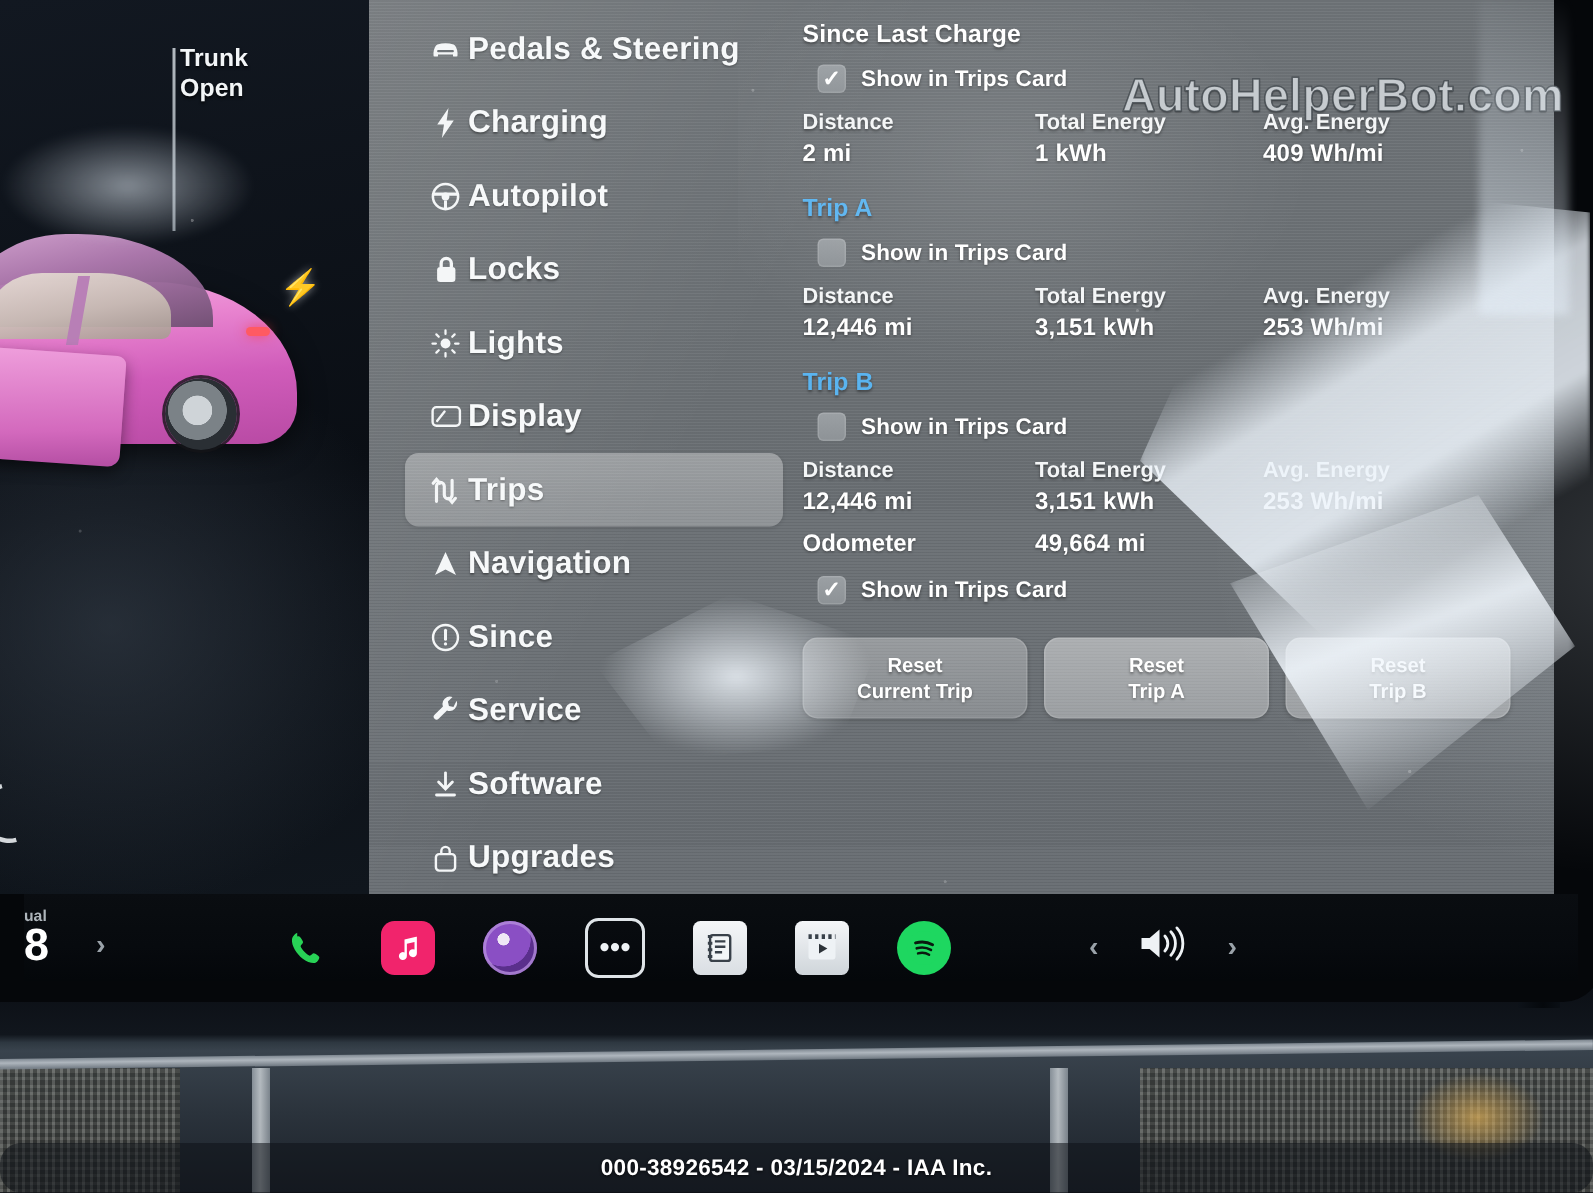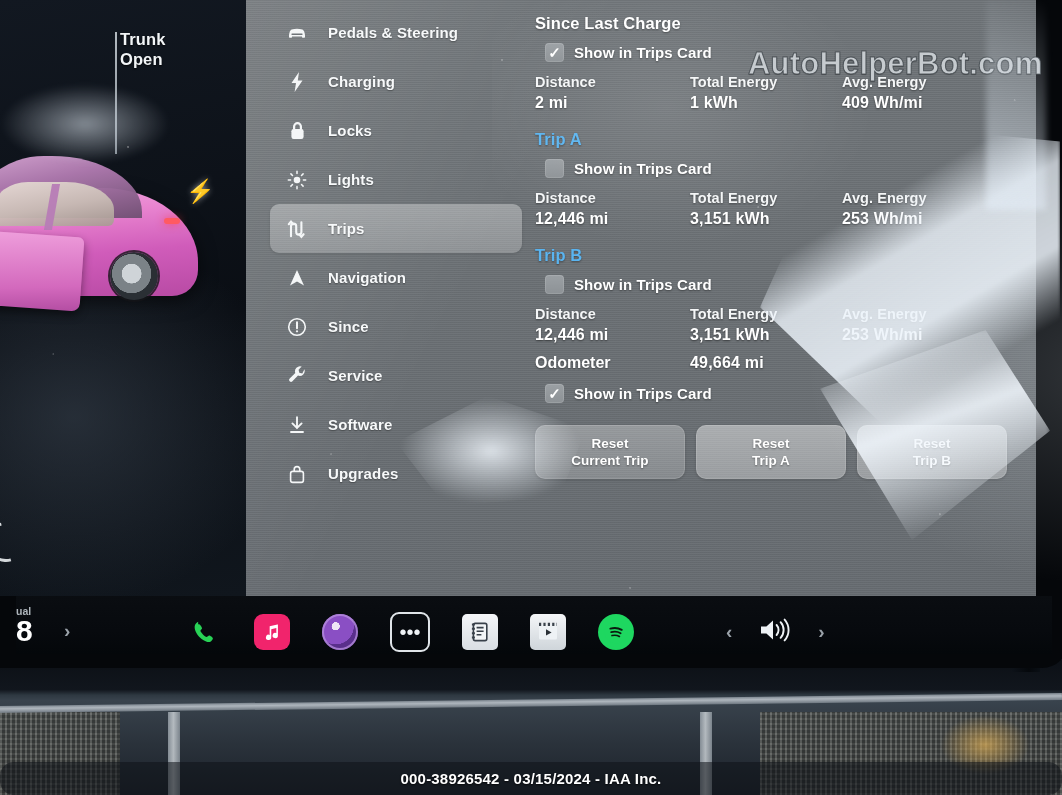--- a/index.html
+++ b/index.html
@@ -238,23 +238,22 @@
   .menu-icon {
     width: 30px;
     display: flex;
     align-items: center;
     justify-content: center;
     color: #f4f6f7;
     flex: none;
   }
   .menu-icon svg { display: block; }
   .menu-label {
-    margin-left: 16px;
     color: #f7f9fa;
-    font-size: 15px;
+    font-size: 21px;
     font-weight: bold;
     letter-spacing: .15px;
     text-shadow: 0 1px 1.5px rgba(0,0,0,.35);
   }
 
   
   .content {
     position: absolute;
     left: 289px; top: 14px;
     width: 490px;
@@ -589,20 +588,31 @@
 
         <div class="menu-item">
           <span class="menu-icon">
             <svg width="14" height="20" viewBox="0 0 14 20" fill="currentColor">
               <path d="M9 0 L1.5 11 L6 11 L4.6 20 L12.5 8.4 L7.8 8.4 Z"></path>
             </svg>
           </span>
           <span class="menu-label">Charging</span>
         </div>
 
+        <div class="menu-item">
+          <span class="menu-icon">
+            <svg width="20" height="20" viewBox="0 0 20 20" fill="none" stroke="currentColor" stroke-width="1.7">
+              <circle cx="10" cy="10" r="8.4"></circle>
+              <circle cx="10" cy="10" r="2.6" fill="currentColor" stroke="none"></circle>
+              <path d="M2.2 8.4 H17.8" stroke-width="2.2"></path>
+              <path d="M10 12.6 V18.4" stroke-width="2"></path>
+            </svg>
+          </span>
+          <span class="menu-label">Autopilot</span>
+        </div>
 
         <div class="menu-item">
           <span class="menu-icon">
             <svg width="17" height="20" viewBox="0 0 17 20" fill="currentColor">
               <path d="M4 8 V5.6 A4.5 4.5 0 0 1 13 5.6 V8 h-2.2 V5.6 a2.3 2.3 0 0 0-4.6 0 V8 Z"></path>
               <rect x="2.4" y="8" width="12.2" height="10" rx="2.2"></rect>
             </svg>
           </span>
           <span class="menu-label">Locks</span>
         </div>
@@ -612,20 +622,29 @@
             <svg width="20" height="20" viewBox="0 0 20 20" fill="none" stroke="currentColor" stroke-width="1.5">
               <circle cx="10" cy="10" r="3.3" fill="currentColor" stroke="none"></circle>
               <path d="M10 1.3 V3.6 M10 16.4 V18.7 M1.3 10 H3.6 M16.4 10 H18.7
                        M3.9 3.9 L5.5 5.5 M14.5 14.5 L16.1 16.1
                        M16.1 3.9 L14.5 5.5 M5.5 14.5 L3.9 16.1" stroke-linecap="round"></path>
             </svg>
           </span>
           <span class="menu-label">Lights</span>
         </div>
 
+        <div class="menu-item">
+          <span class="menu-icon">
+            <svg width="21" height="17" viewBox="0 0 21 17" fill="none" stroke="currentColor" stroke-width="1.6">
+              <rect x="1.4" y="2.4" width="18.2" height="12.4" rx="2.6"></rect>
+              <path d="M4.4 11.6 L9.4 5.4" stroke-linecap="round"></path>
+            </svg>
+          </span>
+          <span class="menu-label">Display</span>
+        </div>
 
         <div class="menu-item active">
           <span class="menu-icon">
             <svg width="20" height="20" viewBox="0 0 20 20" fill="none" stroke="currentColor" stroke-width="2.1" stroke-linecap="round">
               <path d="M4 17.2 V7.2 A2.6 2.6 0 0 1 9.2 7.2 V13 A2.6 2.6 0 0 0 14.4 13 V3.2"></path>
               <path d="M1.8 5.2 L4 2.6 L6.2 5.2"></path>
               <path d="M12.2 15.2 L14.4 17.8 L16.6 15.2"></path>
             </svg>
           </span>
           <span class="menu-label">Trips</span>

